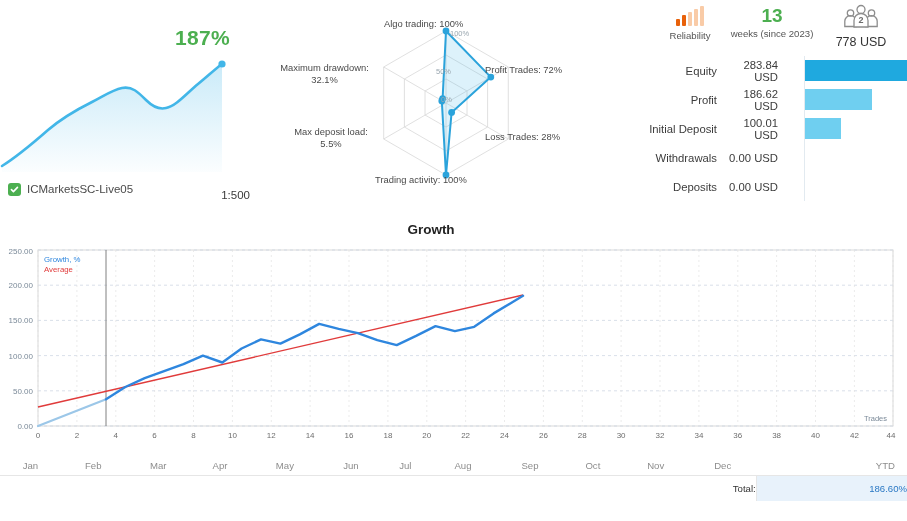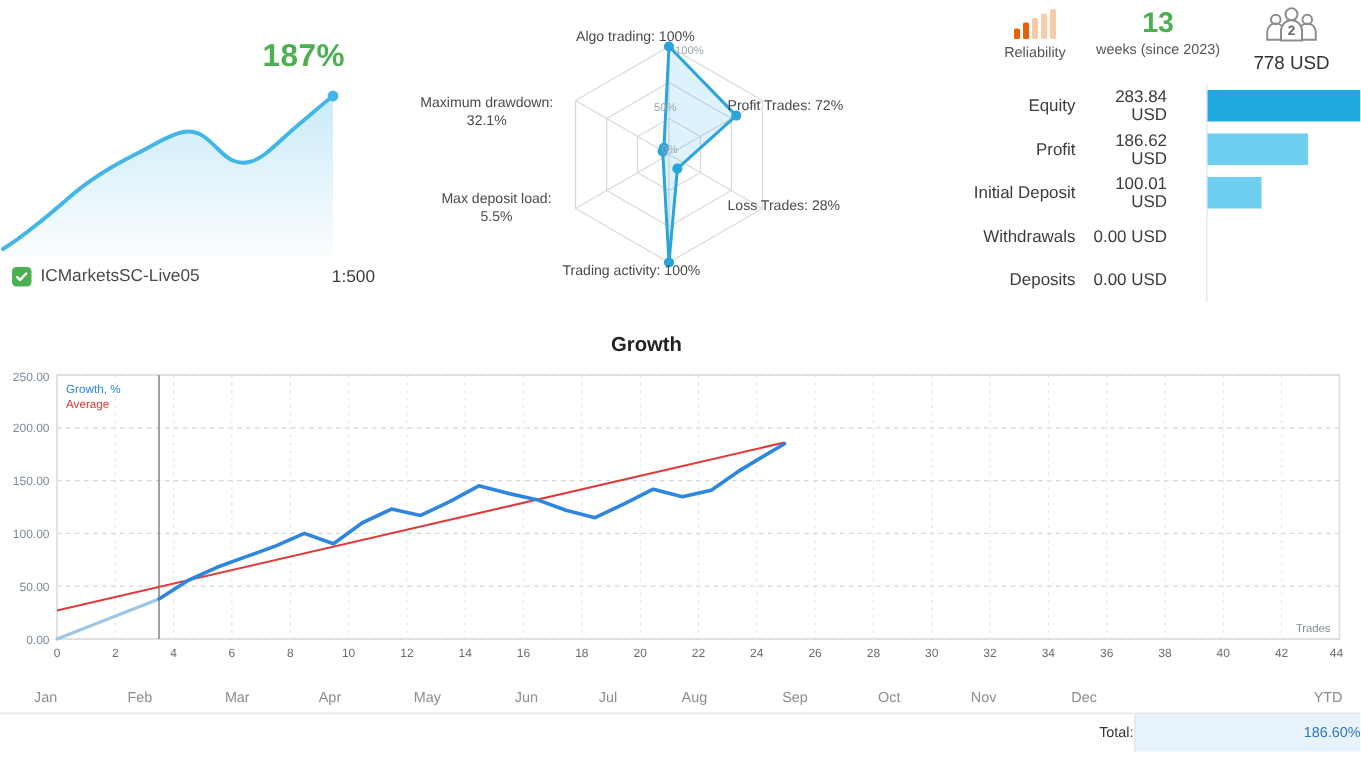--- a/index.html
+++ b/index.html
@@ -52,21 +52,21 @@
   .verified-badge {
     width: 13px; height: 13px;
     border-radius: 3px;
     background: #4CAF50;
     display: inline-flex;
     align-items: center;
     justify-content: center;
     flex: none;
   }
   .verified-badge svg { display: block; }
-  .leverage { font-size: 11.5px; color: #3a3a3a; }
+  .leverage { font-size: 11.5px; color: #3a3a3a; margin-top: 11px; }
 
   
   .radar-card {
     position: absolute;
     left: 262px; top: 0;
     width: 368px; height: 206px;
   }
   .radar-card svg { position: absolute; left: 0; top: 0; }
   .radar-label {
     position: absolute;

